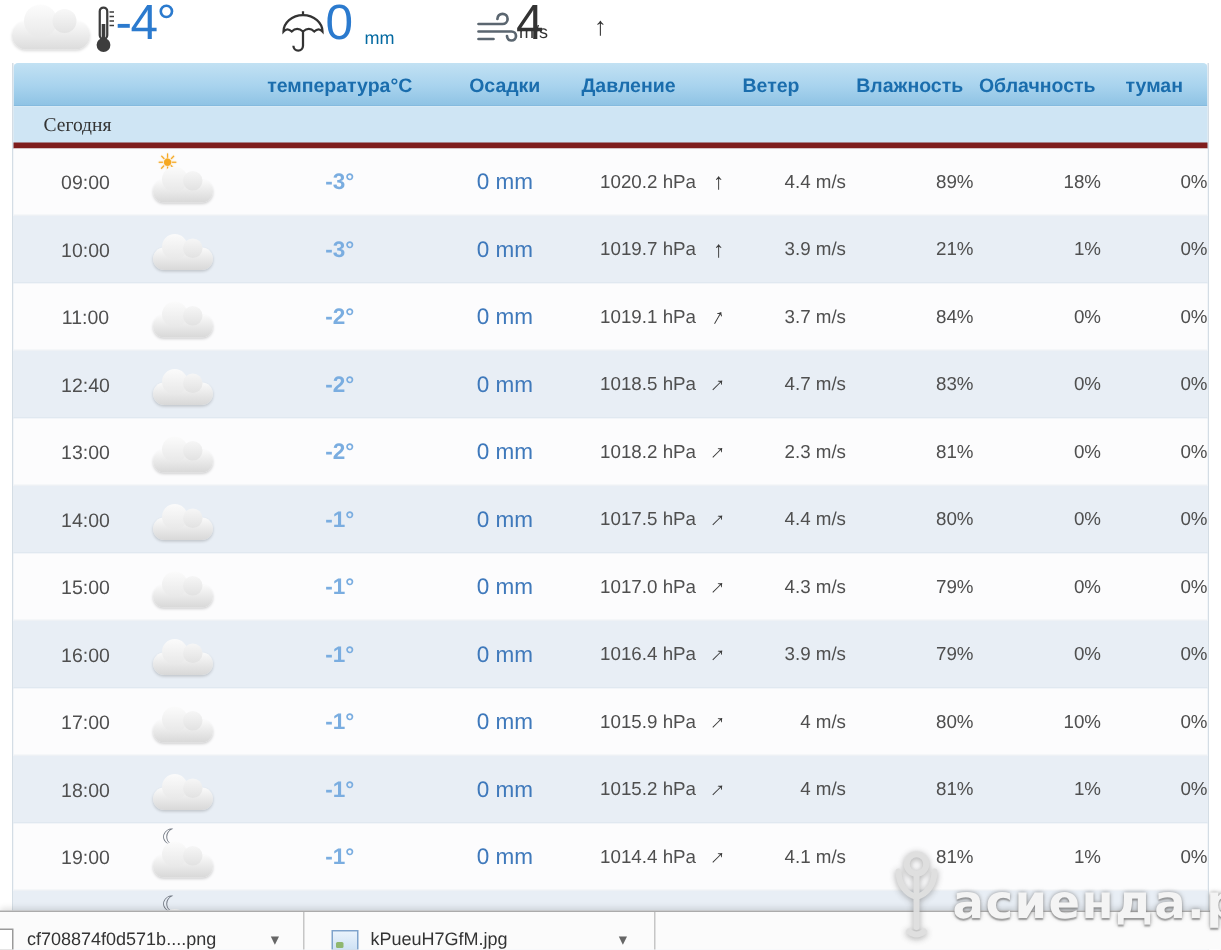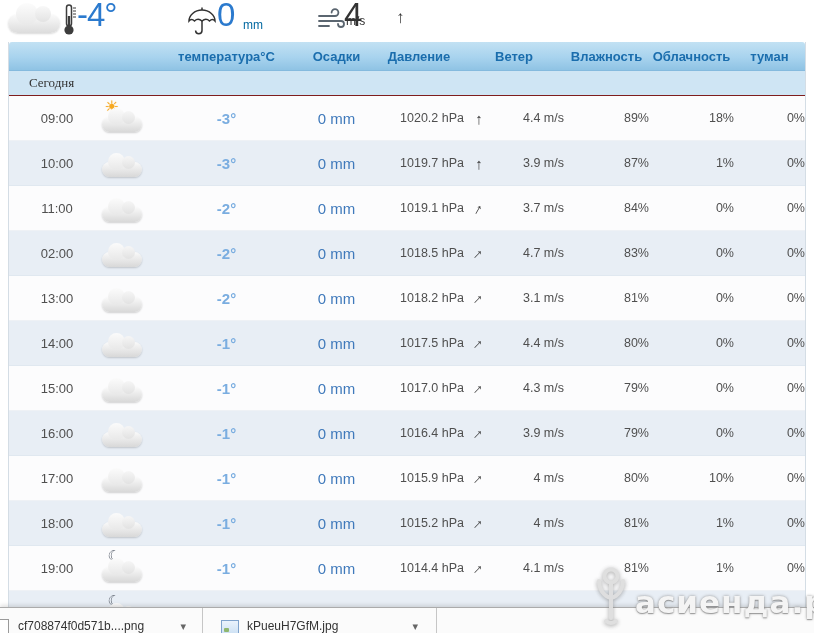--- a/index.html
+++ b/index.html
@@ -29,21 +29,21 @@
   .sum-wind-unit{position:absolute;left:346px;top:14px;font-size:12px;color:#333;}
   .sum-wind-dir{position:absolute;left:396px;top:8px;font-size:17px;color:#333;}
   
   .wtable{position:absolute;left:8px;top:42px;width:798px;
     border-left:1px solid #d4dde5;border-right:1px solid #d4dde5;box-sizing:border-box;}
   .thead{display:grid;grid-template-columns:145px 145px 75px 90px 100px 85px 85px 71px;
     height:28px;align-items:center;
     background:linear-gradient(#c2e1f3,#a8d3ee 55%,#8fc3e4);
     border-bottom:1px solid #85bade;border-radius:3px 3px 0 0;}
   .thead .hc{font-size:13px;font-weight:bold;color:#1a6dad;text-align:center;white-space:nowrap;}
-  .section-row{height:24px;line-height:24px;background:#cfe5f4;border-bottom:1px solid #7f1d1d;
+  .section-row{height:24px;line-height:24px;background:#cfe5f4;border-bottom:4px solid #7f1d1d;
     font-family:"Liberation Serif","DejaVu Serif",serif;font-size:13px;color:#333;padding-left:20px;}
   .trow{display:grid;grid-template-columns:80px 65px 145px 75px 90px 30px 70px 85px 85px 71px;
     height:44px;align-items:center;background:#fcfcfd;border-bottom:1px solid #eef1f5;}
   .trow.alt{background:#e8eef5;border-bottom:1px solid #e0e8f0;}
   .c{text-align:center;font-size:13px;color:#4f4f4f;white-space:nowrap;}
   .c.time{padding-left:16px;}
   .c.temp{font-size:15px;font-weight:bold;color:#7aade0;}
   .c.precip{font-size:15px;color:#3f79bb;}
   .c.pressure,.c.wind,.c.humidity,.c.cloudiness,.c.fog{font-size:12.5px;text-align:right;}
   .wind-arrow{display:inline-block;font-size:15px;color:#3a3a3a;}
@@ -163,21 +163,21 @@
         <span class="cloud"></span>
       </div>
     </div>
     <div class="c temp">-3°</div>
     <div class="c precip">0 mm</div>
     <div class="c pressure">1019.7 hPa</div>
     <div class="c">
       <span class="wind-arrow" style="transform: rotate(0deg);">↑</span>
     </div>
     <div class="c wind">3.9 m/s</div>
-    <div class="c humidity">87%</div>
+    <div class="c humidity">21%</div>
     <div class="c cloudiness">1%</div>
     <div class="c fog">0%</div>
   </div>
 
   <div class="trow">
     <div class="c time">11:00</div>
     <div class="c">
       <div class="wicon">
 
         <span class="cloud"></span>
@@ -189,21 +189,21 @@
     <div class="c">
       <span class="wind-arrow" style="transform: rotate(30deg);">↑</span>
     </div>
     <div class="c wind">3.7 m/s</div>
     <div class="c humidity">84%</div>
     <div class="c cloudiness">0%</div>
     <div class="c fog">0%</div>
   </div>
 
   <div class="trow alt">
-    <div class="c time">02:00</div>
+    <div class="c time">12:40</div>
     <div class="c">
       <div class="wicon">
 
         <span class="cloud"></span>
       </div>
     </div>
     <div class="c temp">-2°</div>
     <div class="c precip">0 mm</div>
     <div class="c pressure">1018.5 hPa</div>
     <div class="c">
@@ -222,21 +222,21 @@
 
         <span class="cloud"></span>
       </div>
     </div>
     <div class="c temp">-2°</div>
     <div class="c precip">0 mm</div>
     <div class="c pressure">1018.2 hPa</div>
     <div class="c">
       <span class="wind-arrow" style="transform: rotate(45deg);">↑</span>
     </div>
-    <div class="c wind">3.1 m/s</div>
+    <div class="c wind">2.3 m/s</div>
     <div class="c humidity">81%</div>
     <div class="c cloudiness">0%</div>
     <div class="c fog">0%</div>
   </div>
 
   <div class="trow alt">
     <div class="c time">14:00</div>
     <div class="c">
       <div class="wicon">
 

